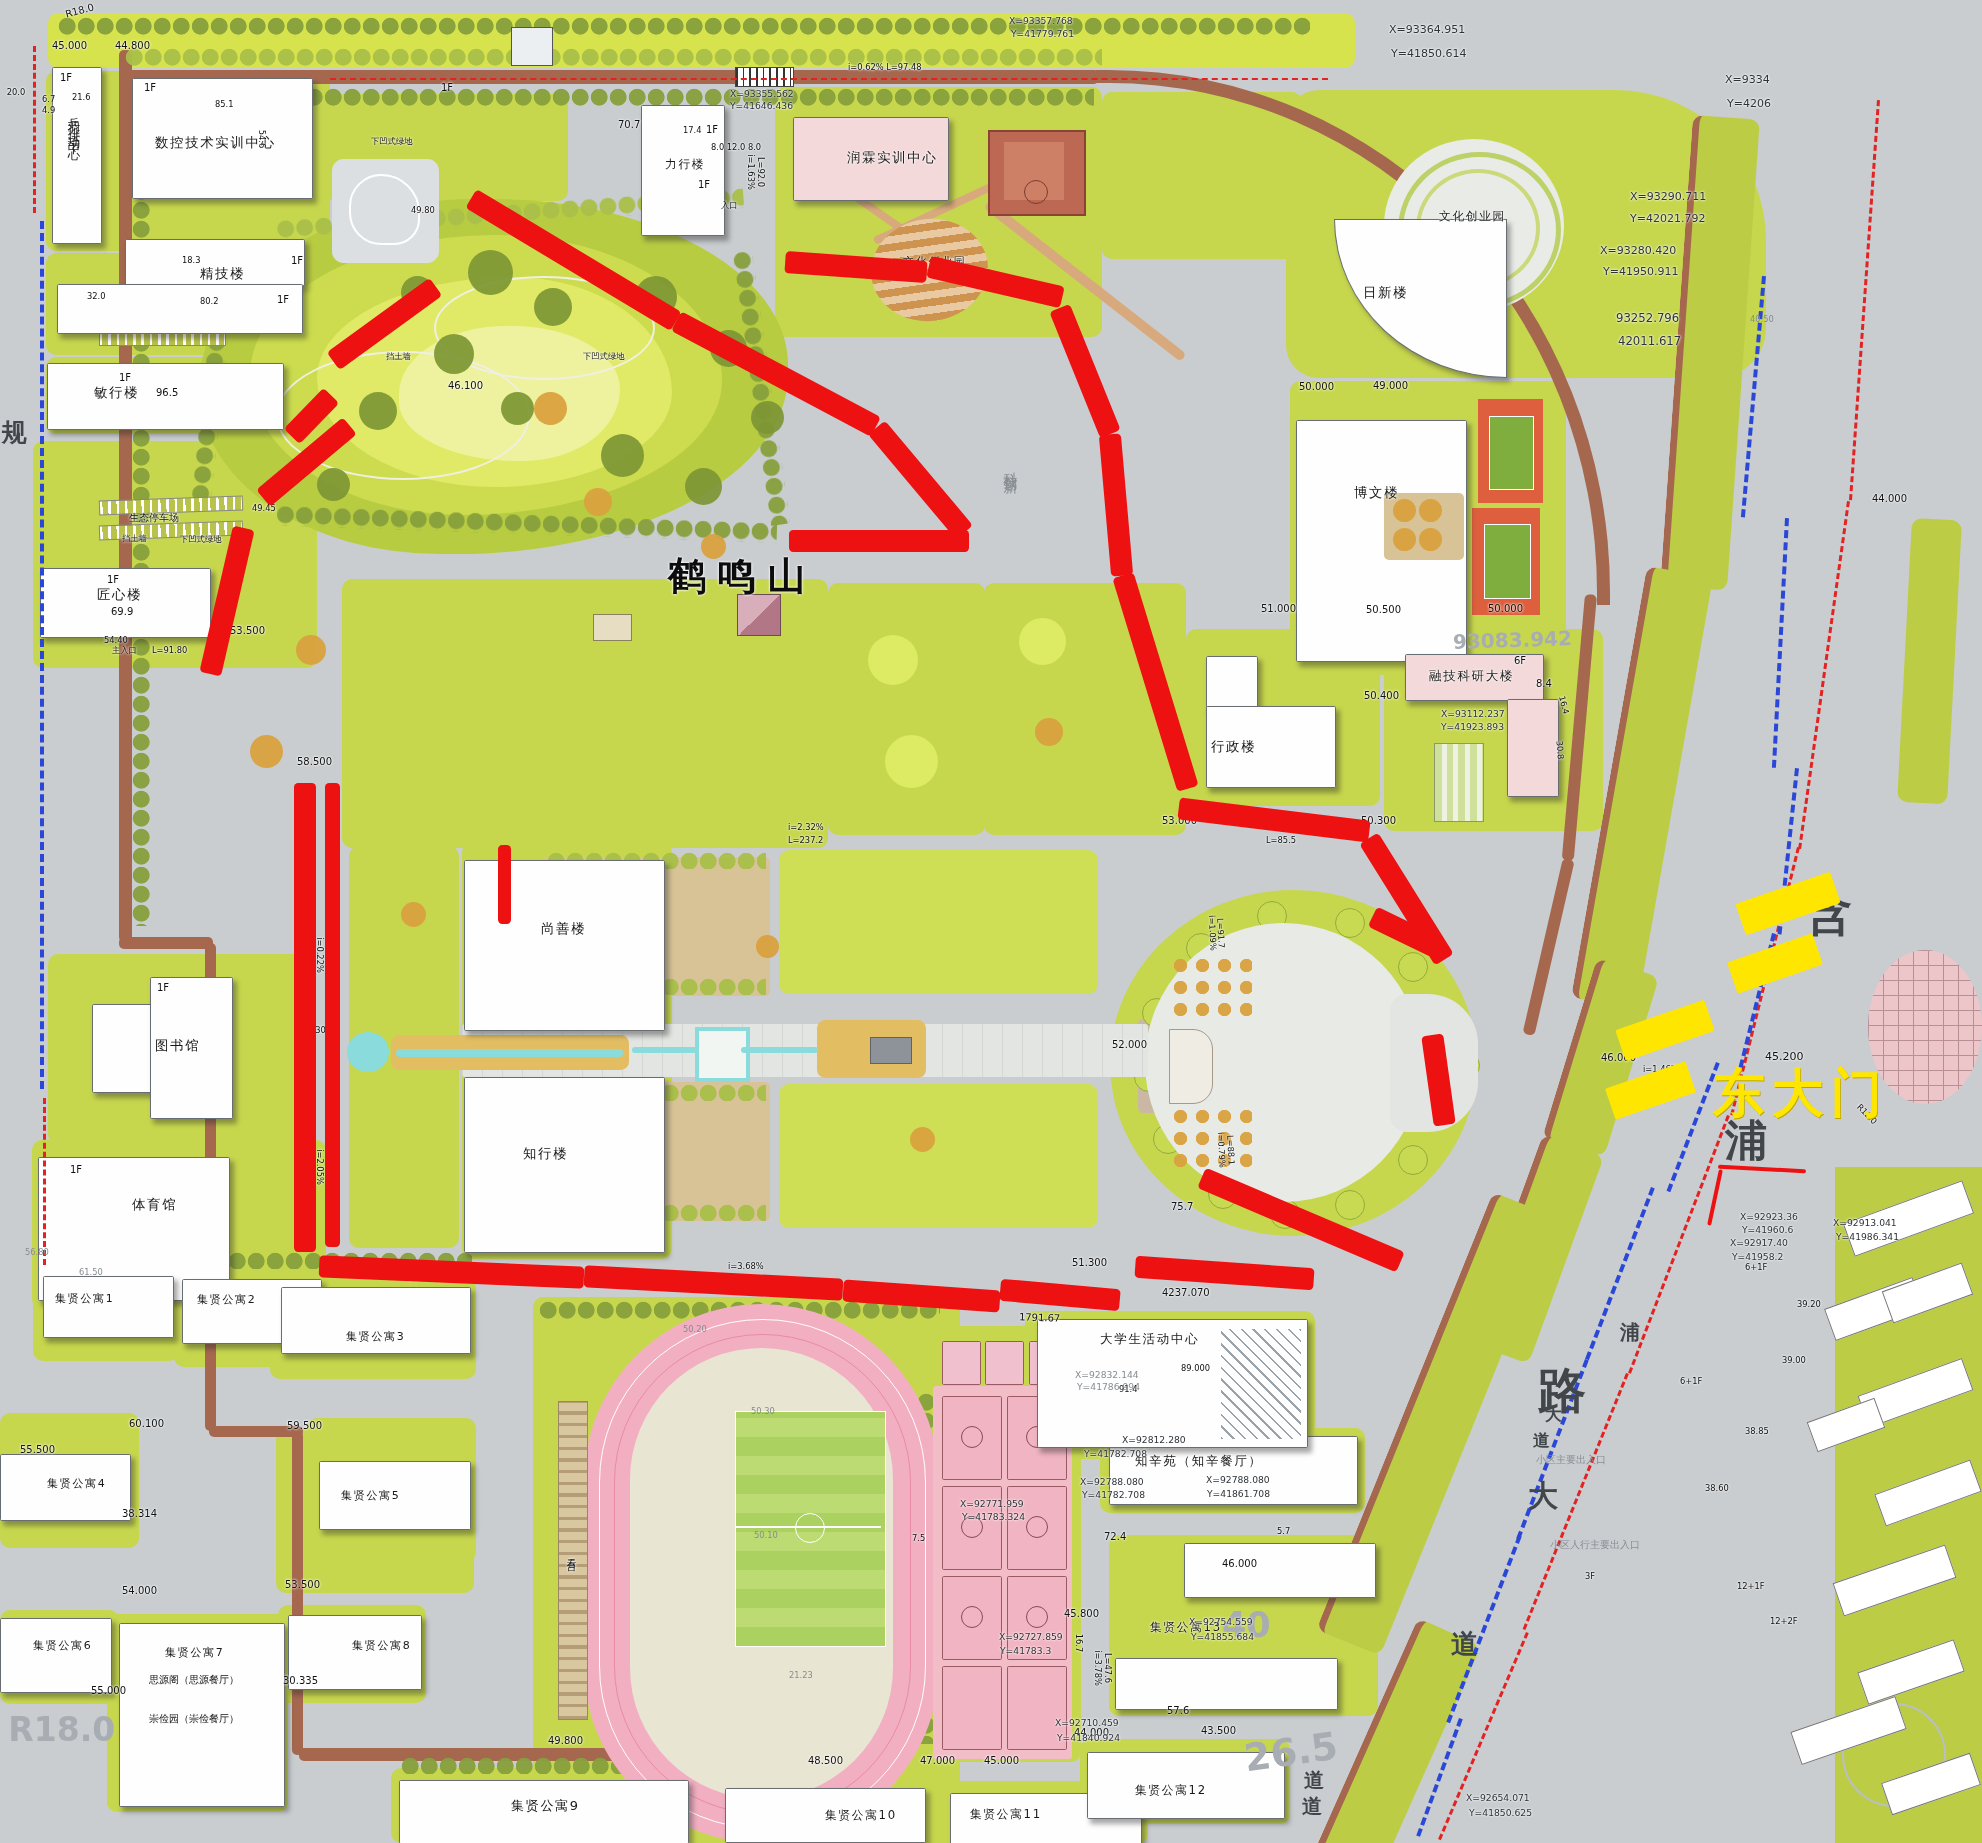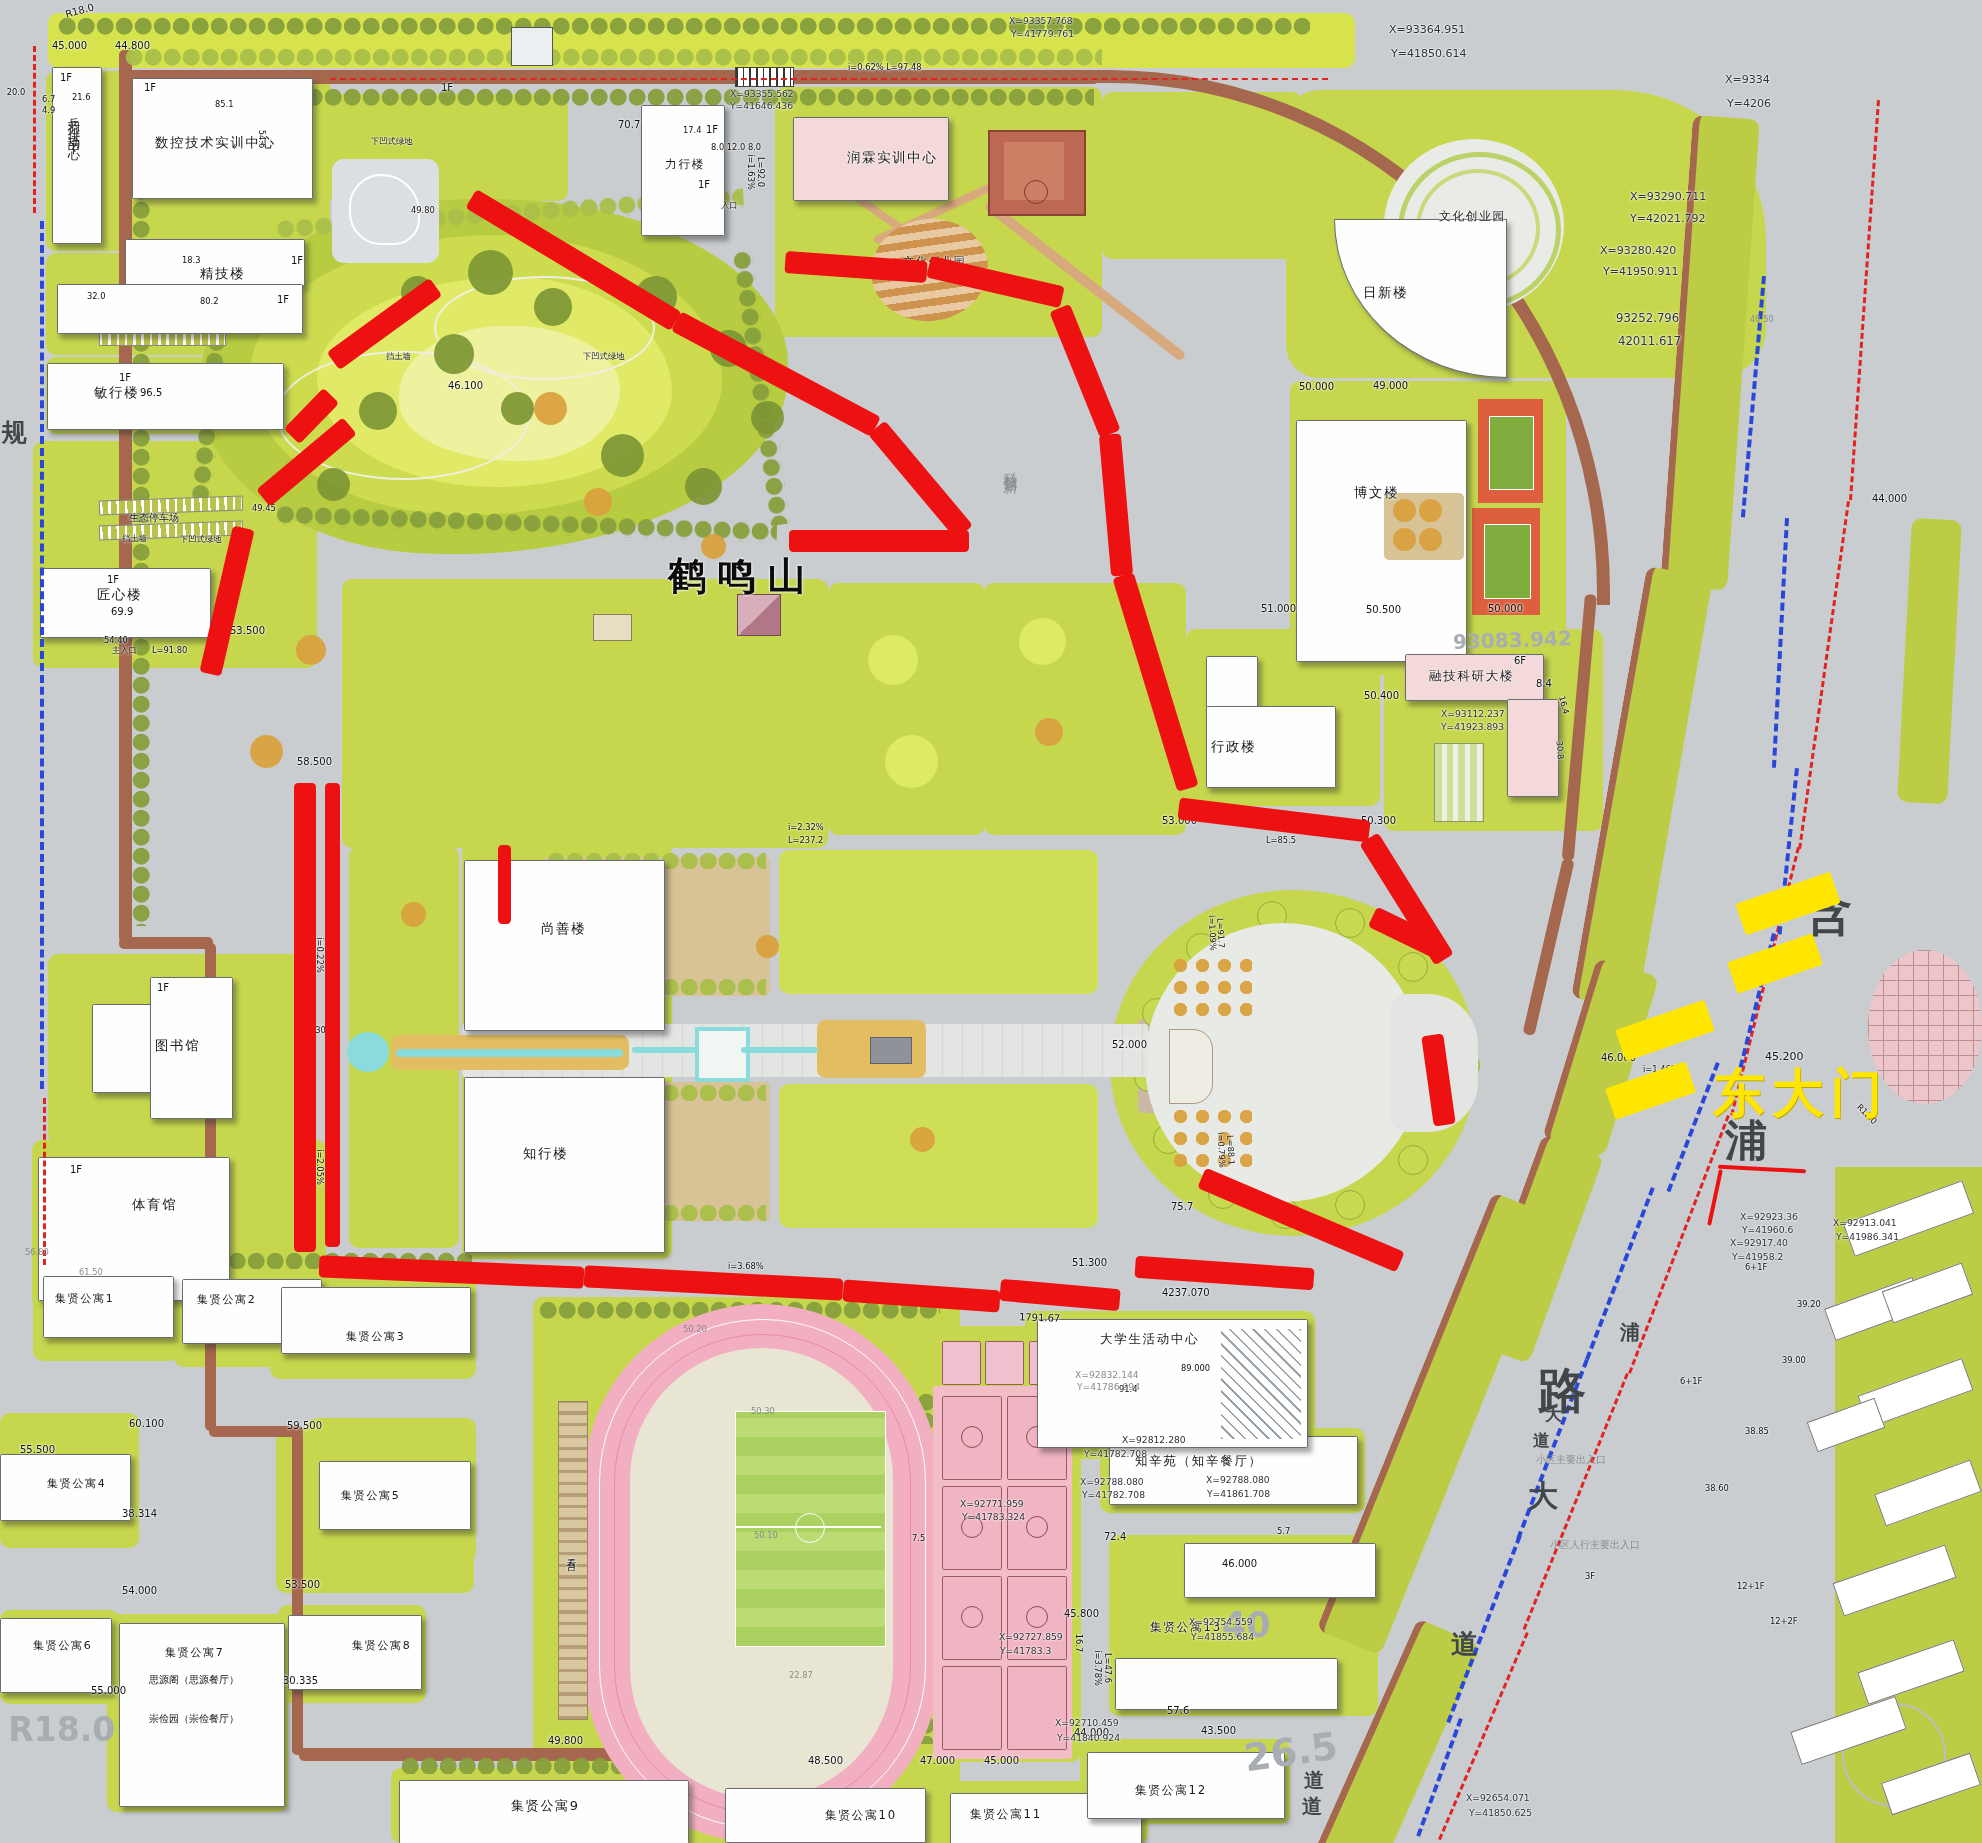--- a/index.html
+++ b/index.html
@@ -375,21 +375,21 @@
   <div class="lbl xs rot" style="left:253px;top:134px;transform:rotate(90deg)">54.6</div>
   <div class="lbl xs" style="left:371px;top:136px">下凹式绿地</div>
   <div class="lbl s" style="left:291px;top:255px">1F</div>
   <div class="lbl bname" style="left:200px;top:265px">精技楼</div>
   <div class="lbl xs" style="left:182px;top:255px">18.3</div>
   <div class="lbl xs" style="left:87px;top:291px">32.0</div>
   <div class="lbl xs" style="left:200px;top:296px">80.2</div>
   <div class="lbl s" style="left:277px;top:294px">1F</div>
   <div class="lbl s" style="left:119px;top:372px">1F</div>
   <div class="lbl bname" style="left:94px;top:384px">敏行楼</div>
-  <div class="lbl s" style="left:140px;top:387px">96.5</div>
+  <div class="lbl s" style="left:156px;top:387px">96.5</div>
   <div class="lbl xs" style="left:411px;top:205px">49.80</div>
   <div class="lbl s" style="left:107px;top:574px">1F</div>
   <div class="lbl bname" style="left:97px;top:586px">匠心楼</div>
   <div class="lbl s" style="left:111px;top:606px">69.9</div>
   <div class="lbl s" style="left:20px;top:1444px">55.500</div>
   <div class="lbl xs grey" style="left:25px;top:1247px">56.80</div>
   <div class="lbl xs grey" style="left:79px;top:1267px">61.50</div>
   <div class="lbl s" style="left:129px;top:511px">生态停车场</div>
   <div class="lbl xs" style="left:122px;top:533px">挡土墙</div>
   <div class="lbl xs" style="left:180px;top:534px">下凹式绿地</div>
@@ -556,21 +556,21 @@
   <div class="lbl bname" style="left:1135px;top:1783px;font-size:11.7px">集贤公寓12</div>
   <div class="lbl bname" style="left:970px;top:1807px;font-size:11.7px">集贤公寓11</div>
   <div class="lbl bname" style="left:825px;top:1808px;font-size:11.7px">集贤公寓10</div>
   <div class="lbl bname" style="left:511px;top:1797px;font-size:13px">集贤公寓9</div>
   <div class="lbl s" style="left:548px;top:1735px">49.800</div>
   <div class="lbl s" style="left:808px;top:1755px">48.500</div>
   <div class="lbl s" style="left:920px;top:1755px">47.000</div>
   <div class="lbl s" style="left:984px;top:1755px">45.000</div>
   <div class="lbl xs grey" style="left:751px;top:1406px">50.30</div>
   <div class="lbl xs grey" style="left:754px;top:1530px">50.10</div>
-  <div class="lbl xs grey" style="left:789px;top:1670px">22.87</div>
+  <div class="lbl xs grey" style="left:789px;top:1670px">21.23</div>
   <div class="lbl xs grey" style="left:683px;top:1324px">50.20</div>
   <div class="lbl s vert" style="left:564px;top:1550px;letter-spacing:2.5px">看台</div>
   <div class="lbl coord xs" style="left:1189px;top:1616px">X=92754.559</div>
   <div class="lbl coord xs" style="left:1191px;top:1631px">Y=41855.684</div>
   <div class="lbl biggrey rot" style="left:1244px;top:1730px;font-size:38px;transform:rotate(-8deg)">26.5</div>
   <div class="lbl biggrey" style="left:1222px;top:1605px;font-size:35px">40</div>
 
   <div class="lbl s" style="left:129px;top:1418px">60.100</div>
   <div class="lbl s" style="left:287px;top:1420px">59.500</div>
   <div class="lbl bname" style="left:55px;top:1291px;font-size:11px">集贤公寓1</div>

